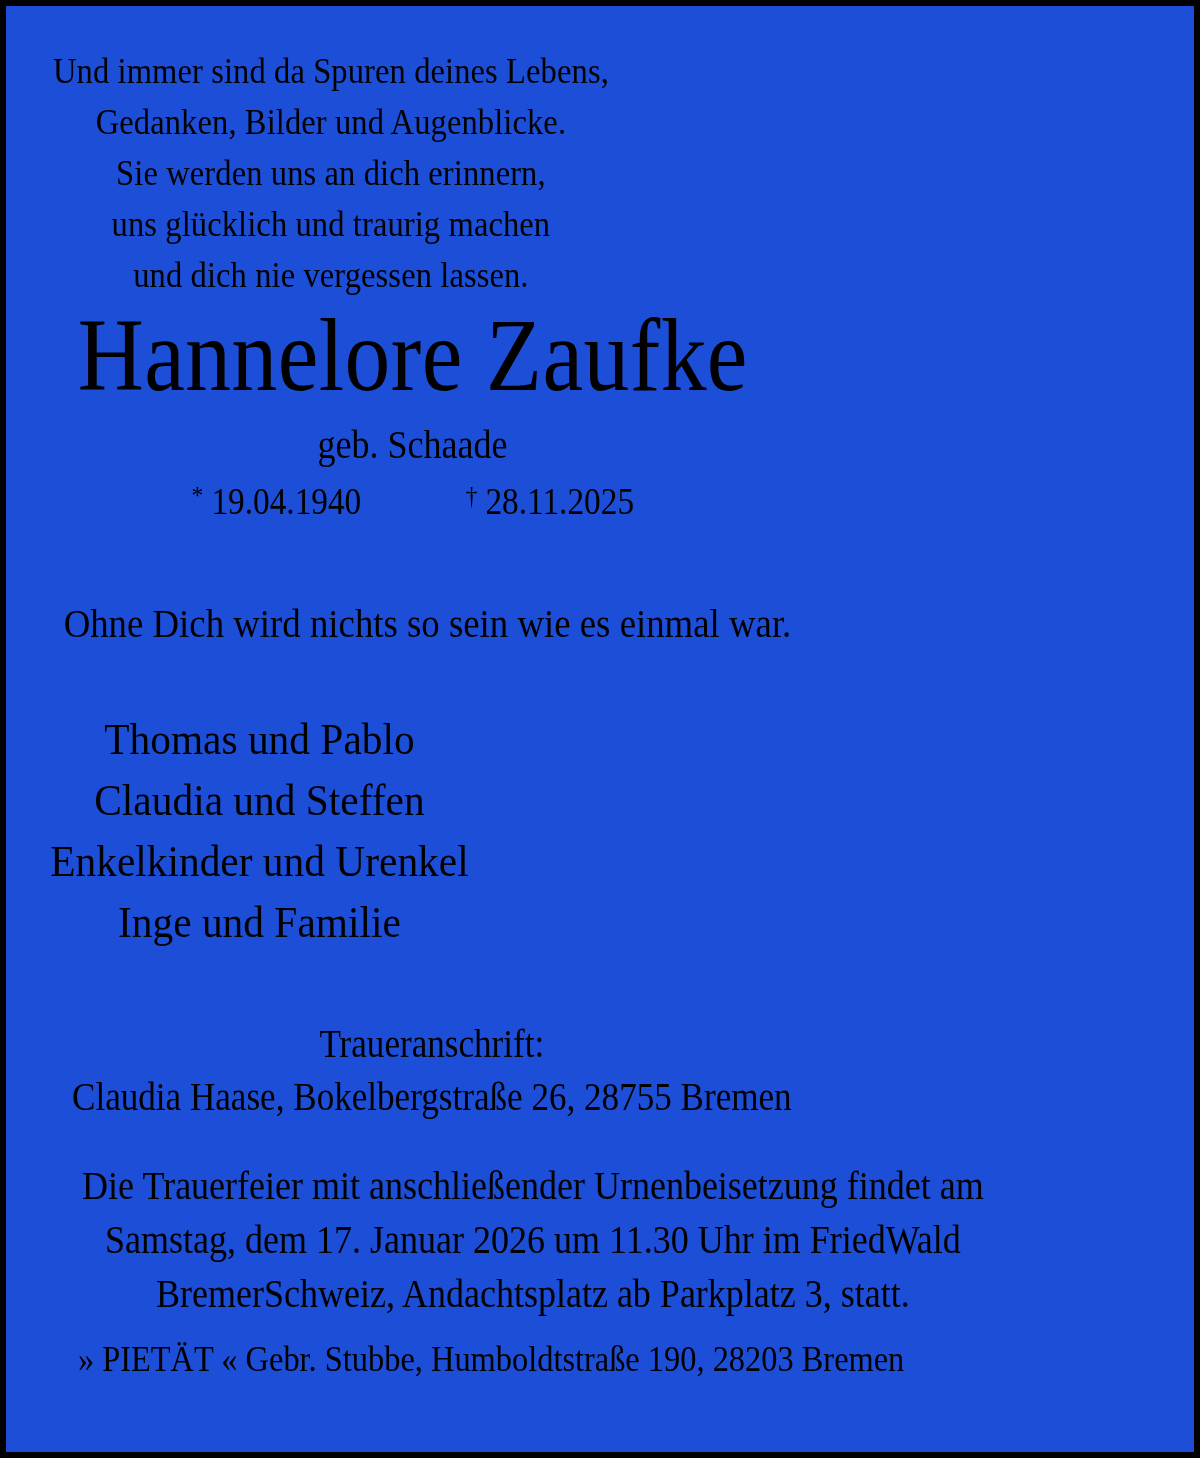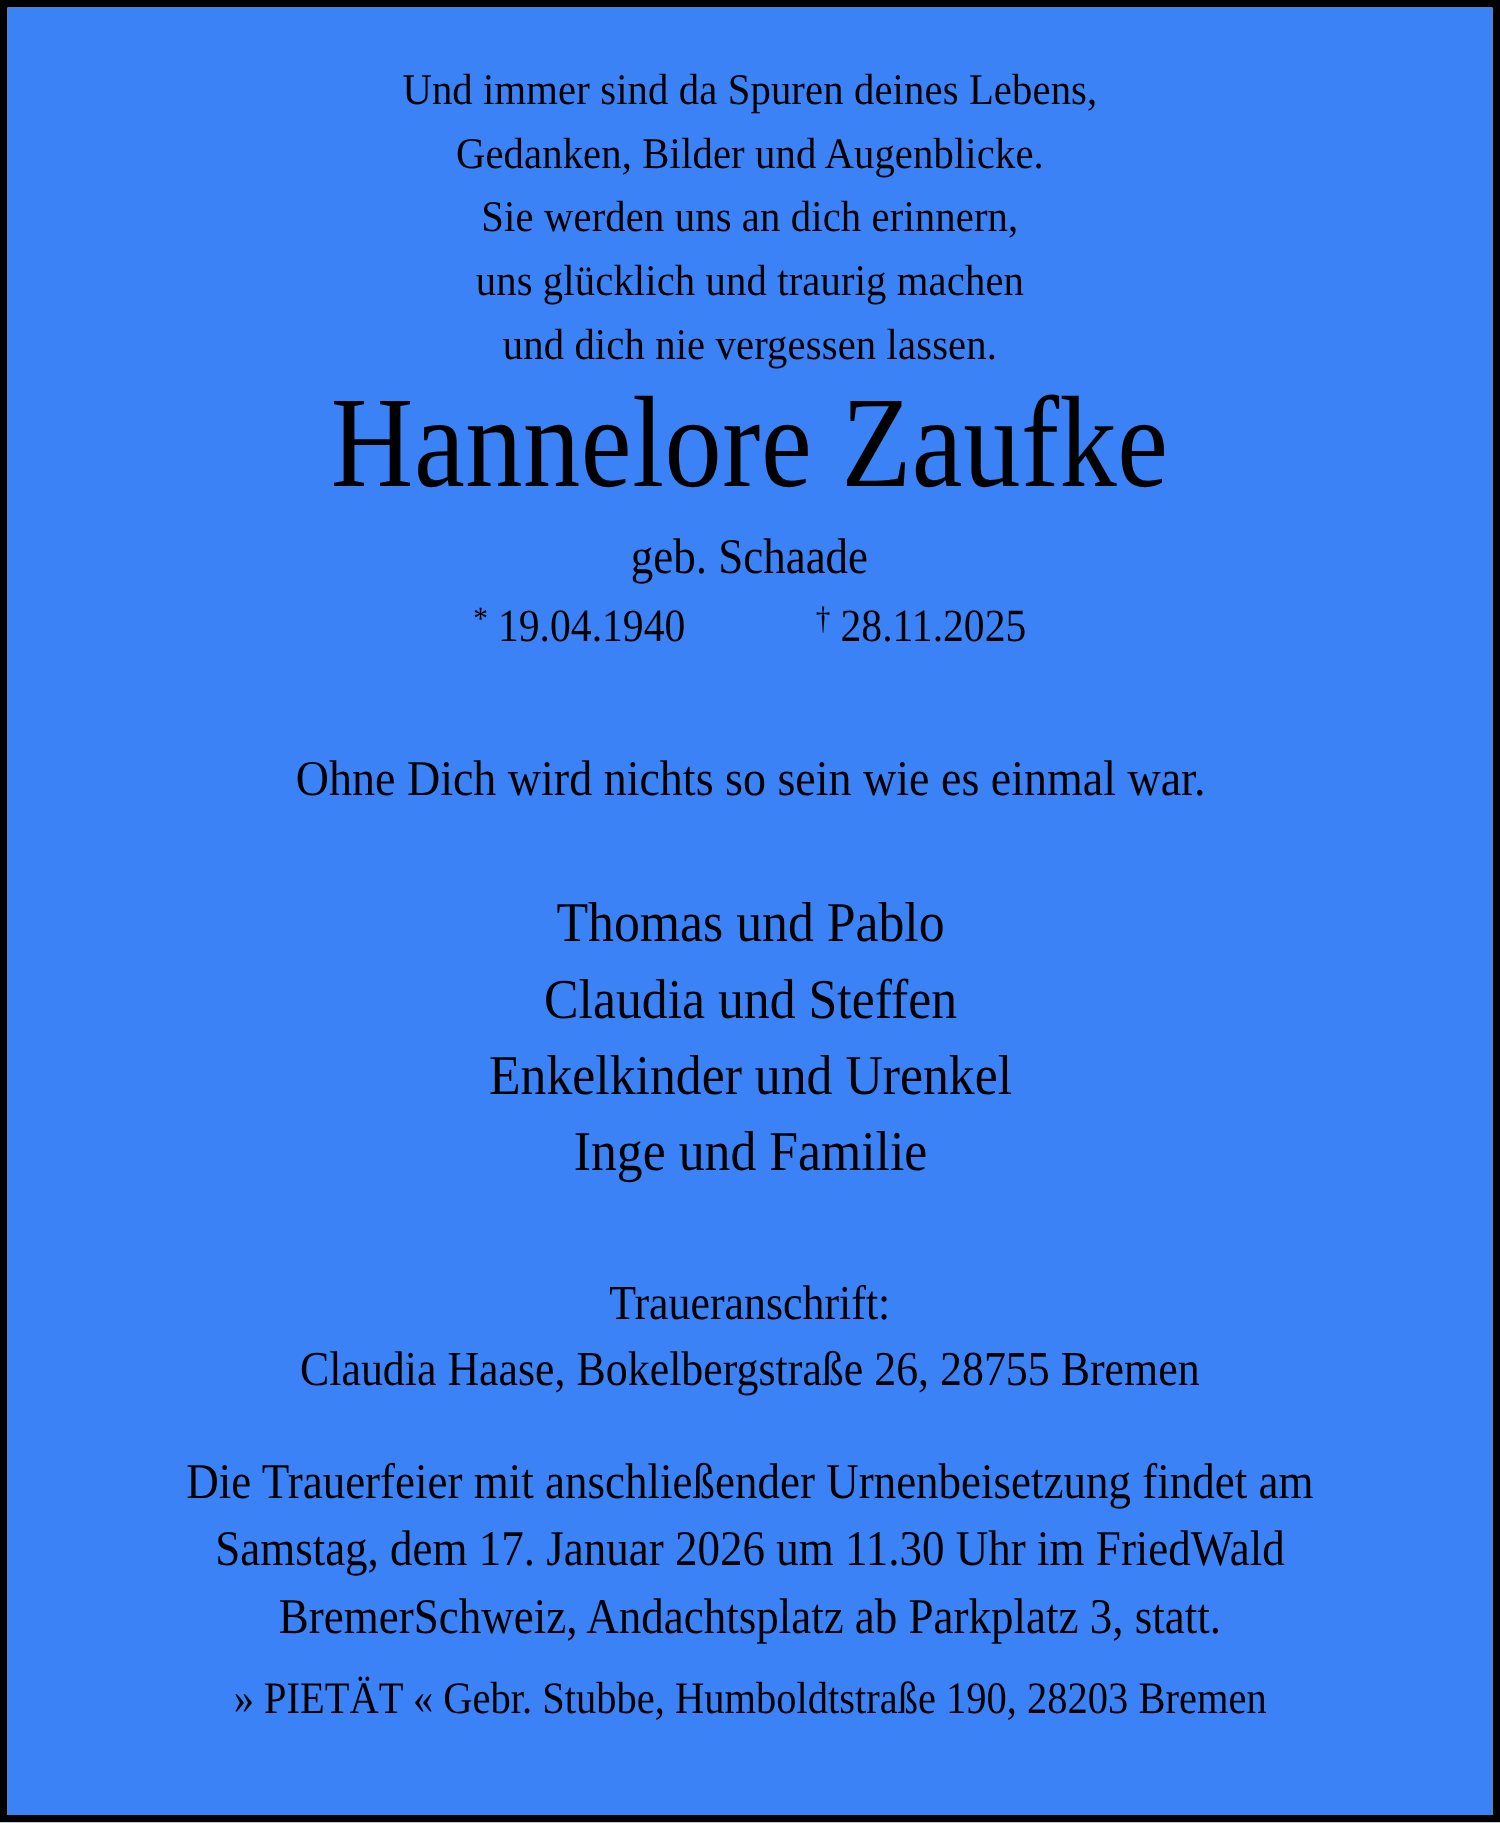--- a/index.html
+++ b/index.html
@@ -28,26 +28,26 @@
     box-sizing: border-box;
     pointer-events: none;
   }
 
   .inner {
     position: absolute;
     left: 6px;
     top: 6px;
     right: 6px;
     bottom: 6px;
-    background: #3b82f6;
+    background: #1d4ed8;
     box-sizing: border-box;
     padding: 0 26px;
     display: flex;
     flex-direction: column;
-    align-items: center;
+    align-items: flex-start;
     text-align: center;
   }
 
   
   .cond {
     font-family: "Liberation Serif", "DejaVu Serif", serif;
     transform-origin: center top;
     white-space: nowrap;
   }
 

